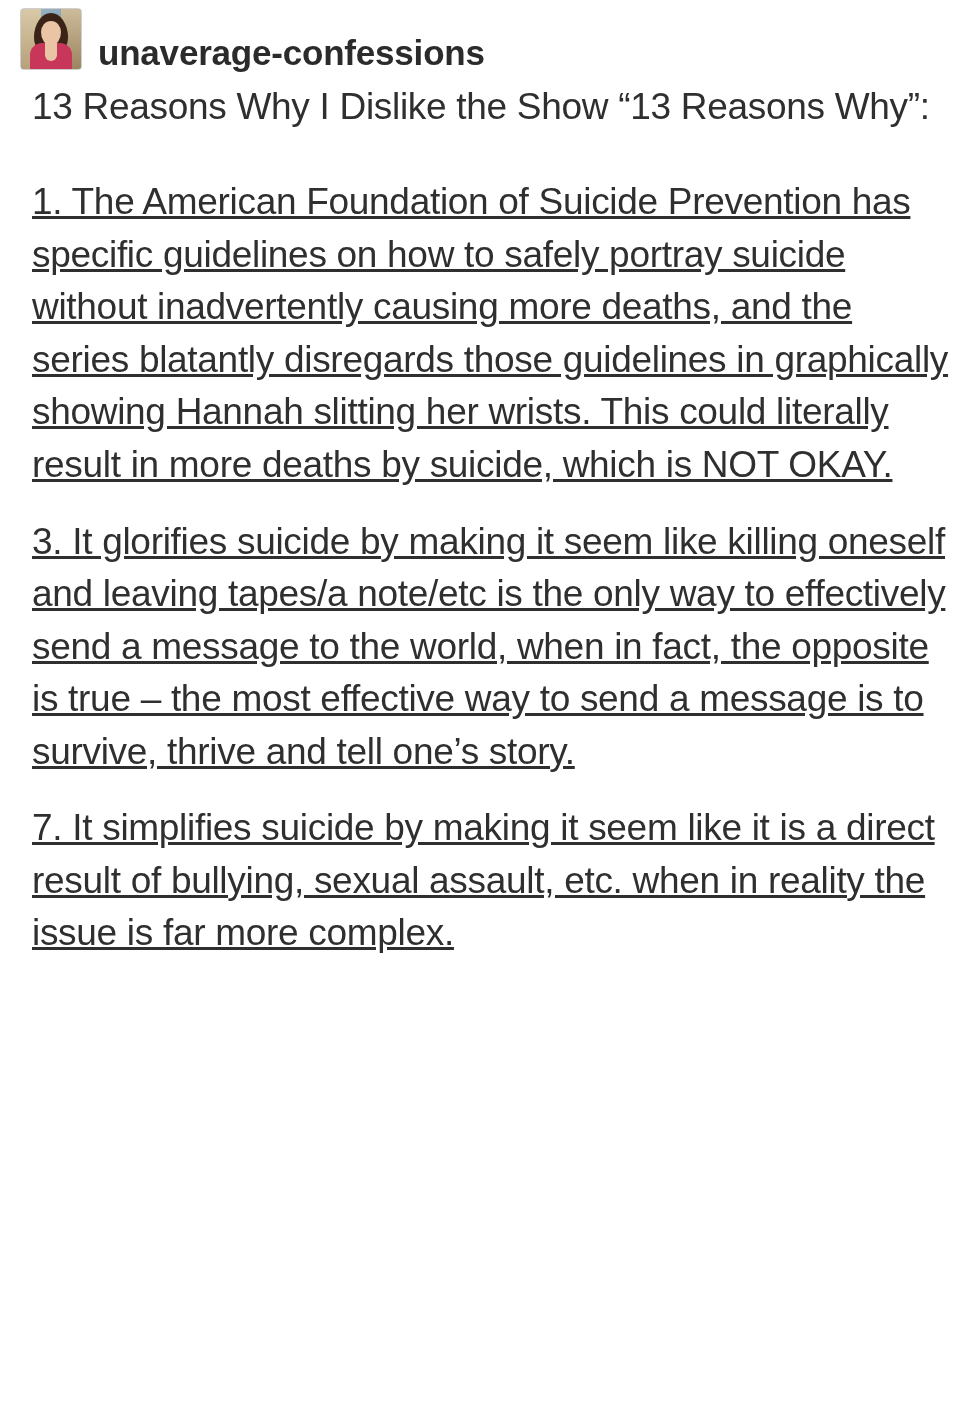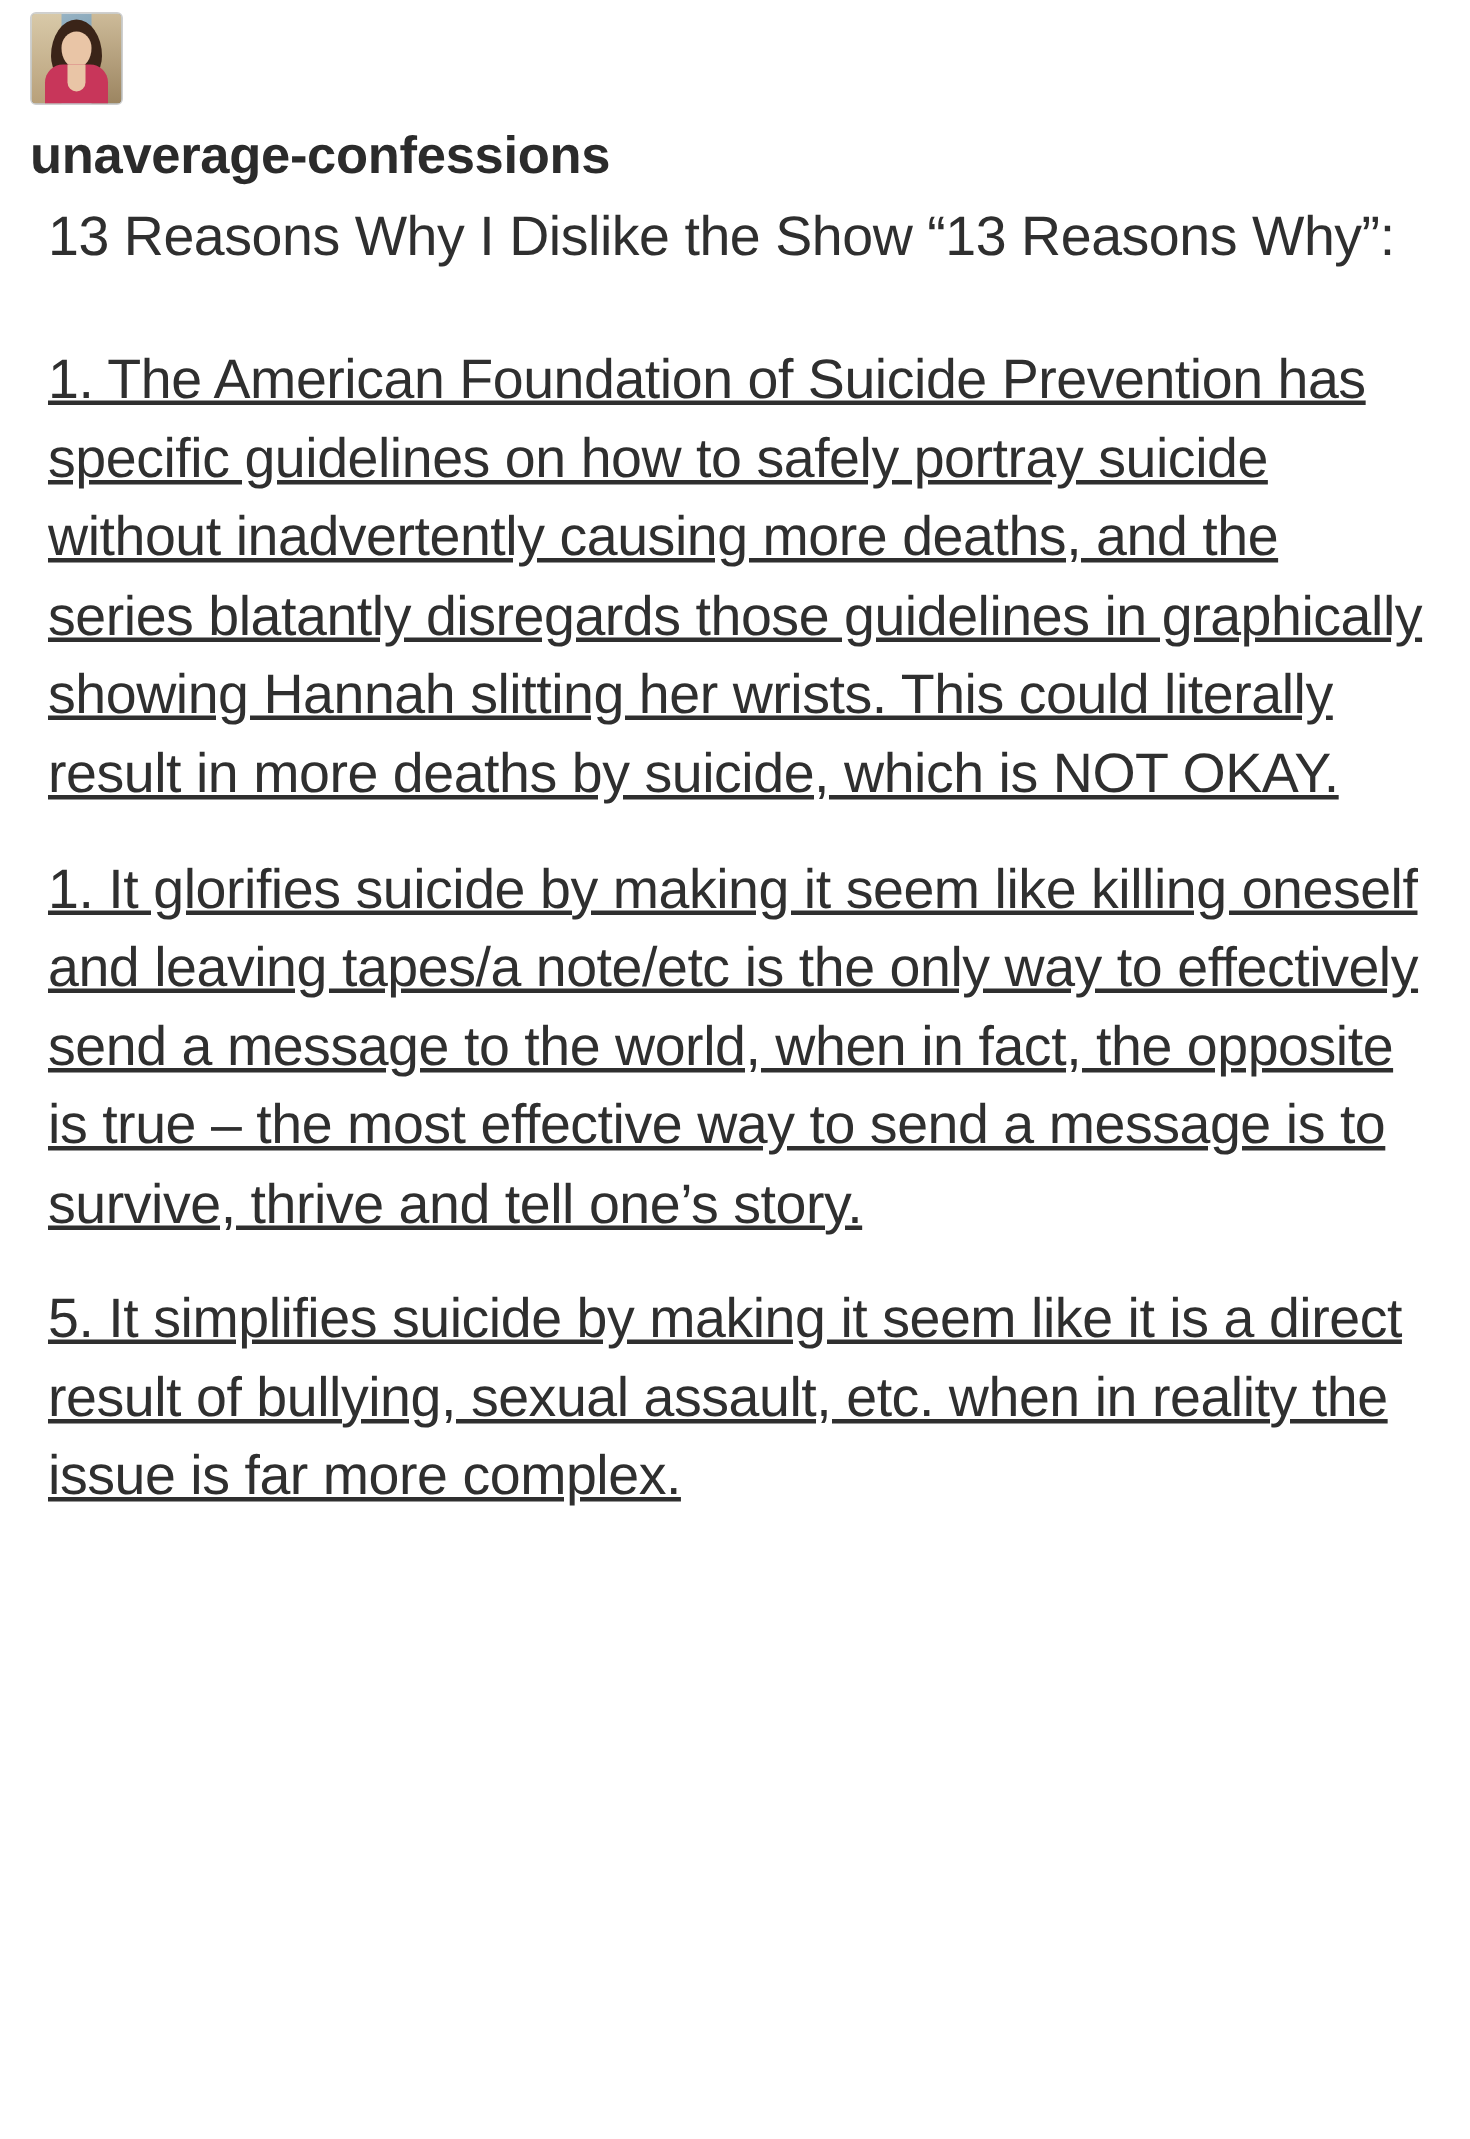--- a/index.html
+++ b/index.html
@@ -20,24 +20,23 @@
     width: 980px;
     min-height: 1426px;
     background: #ffffff;
     padding: 0;
     position: relative;
   }
 
   
   .post-header {
     display: flex;
-    align-items: flex-start;
+    align-items: flex-end;
     padding: 8px 0 10px 20px;
     gap: 16px;
-    flex-direction: column;
   }
   .avatar {
     width: 62px;
     height: 62px;
     border-radius: 4px;
     flex: 0 0 62px;
     position: relative;
     overflow: hidden;
     background: linear-gradient(160deg, #9fb9c9 0%, #7d9fb3 40%, #5d7f93 100%);
     border: 1px solid #cfcfcf;
@@ -138,17 +137,17 @@
       <div class="face"></div>
       <div class="body"></div>
     </div>
     <div class="username">unaverage-confessions</div>
   </div>
 
   <div class="post-body">
     <div class="post-title">13 Reasons Why I Dislike the Show “13 Reasons Why”:</div>
 
     <p class="para">1. The American Foundation of Suicide Prevention has specific guidelines on how to safely portray suicide without inadvertently causing more deaths, and the series blatantly disregards those guidelines in graphically showing Hannah slitting her wrists. This could literally result in more deaths by suicide, which is NOT OKAY.</p>
-    <p class="para">1. It glorifies suicide by making it seem like killing oneself and leaving tapes/a note/etc is the only way to effectively send a message to the world, when in fact, the opposite is true – the most effective way to send a message is to survive, thrive and tell one’s story.</p>
-    <p class="para">5. It simplifies suicide by making it seem like it is a direct result of bullying, sexual assault, etc. when in reality the issue is far more complex.</p>
+    <p class="para">3. It glorifies suicide by making it seem like killing oneself and leaving tapes/a note/etc is the only way to effectively send a message to the world, when in fact, the opposite is true – the most effective way to send a message is to survive, thrive and tell one’s story.</p>
+    <p class="para">7. It simplifies suicide by making it seem like it is a direct result of bullying, sexual assault, etc. when in reality the issue is far more complex.</p>
   </div>
 
 </div>
 
 </body></html>

